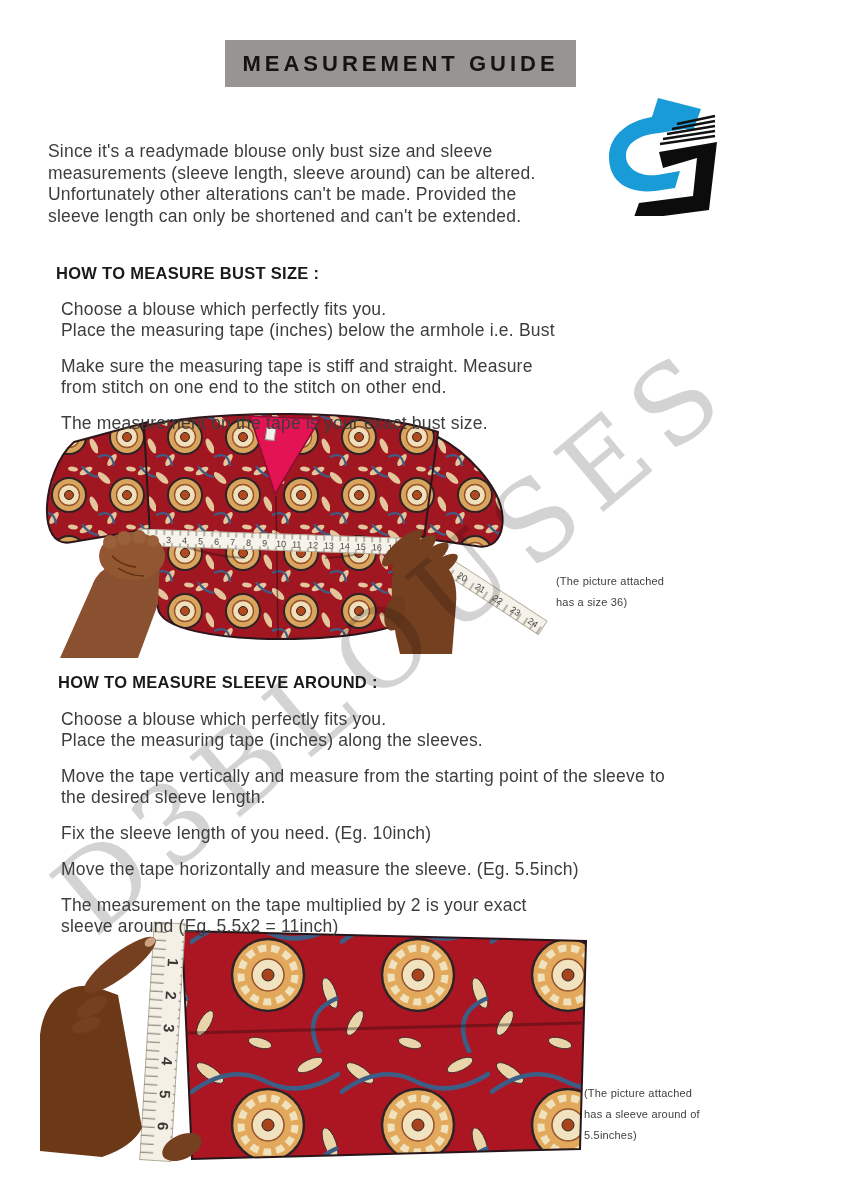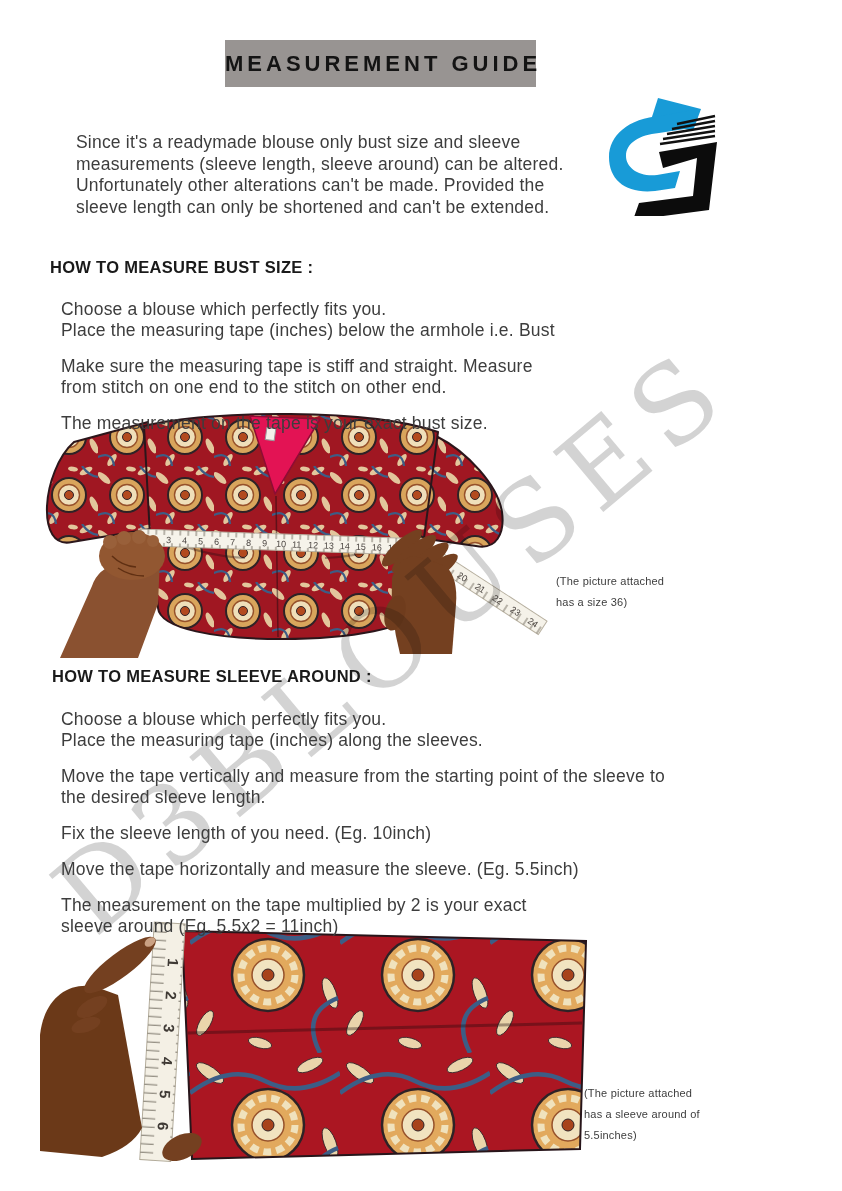--- a/index.html
+++ b/index.html
@@ -1,35 +1,35 @@
 <!DOCTYPE html>
 <html><head>
 <meta charset="utf-8">
 <style>
   html,body { margin:0; padding:0; background:#ffffff; }
   .page {
     position:relative; width:842px; height:1191px; background:#ffffff;
     overflow:hidden; font-family:"Liberation Sans", sans-serif; color:#3d3d3d;
   }
   .header-bar {
-    position:absolute; left:225px; top:40px; width:311px; height:47px;
-    background:#989492; display:flex; align-items:center; justify-content:flex-start;
+    position:absolute; left:225px; top:40px; width:351px; height:47px;
+    background:#989492; display:flex; align-items:center; justify-content:center;
     z-index:8;
   }
   .header-title {
     font-size:22px; font-weight:bold; letter-spacing:4px; color:#141414;
     white-space:nowrap;
   }
   .logo-box { position:absolute; left:603px; top:94px; width:120px; height:122px; z-index:8; }
   .textblock {
     position:absolute; font-size:17.5px; line-height:21.5px; letter-spacing:0.2px;
     color:#3d3d3d; white-space:pre-line; z-index:8;
   }
   .section-heading {
-    position:absolute; margin:4px; font-size:16.5px; font-weight:bold;
+    position:absolute; margin:10px; font-size:16.5px; font-weight:bold;
     letter-spacing:0.3px; color:#1a1a1a; z-index:8; white-space:nowrap;text-align:center;
   }
   .steps { position:absolute; z-index:8; }
   .steps p {
     margin:15px; font-size:17.5px; line-height:21px; letter-spacing:0.2px;
     color:#3d3d3d; white-space:pre-line;
   }
   .steps.bust p { margin-bottom:4px; }
   .steps.sleeve p { margin-bottom:8px; }
   .photo { position:absolute; z-index:2; }
@@ -60,21 +60,21 @@
         <line x1="74" y1="30" x2="112" y2="22"></line>
         <line x1="69" y1="35" x2="112" y2="27"></line>
         <line x1="64" y1="40" x2="112" y2="32"></line>
         <line x1="60" y1="45" x2="112" y2="37"></line>
         <line x1="57" y1="50" x2="112" y2="42"></line>
       </g>
       <path fill="#0c0c0c" d="M56,58 L114,48 L106,116 L30,126 L36,109 L90,102 L94,64 L60,74 Z"></path>
     </svg>
   </div>
 
-  <div class="textblock" style="left:48px; top:132px; width:545px;margin-left:28px;">Since it's a readymade blouse only bust size and sleeve
+  <div class="textblock" style="left:48px; top:141px; width:545px;">Since it's a readymade blouse only bust size and sleeve
 measurements (sleeve length, sleeve around) can be altered.
 Unfortunately other alterations can't be made. Provided the
 sleeve length can only be shortened and can't be extended.</div>
 
   <h2 class="section-heading" style="left:46px; top:254px;">HOW TO MEASURE BUST SIZE :</h2>
   <div class="steps bust" style="left:46px; top:284px; width:560px;">
     <p>Choose a blouse which perfectly fits you.
 Place the measuring tape (inches) below the armhole i.e. Bust</p>
     <p>Make sure the measuring tape is stiff and straight. Measure
 from stitch on one end to the stitch on other end.</p>

